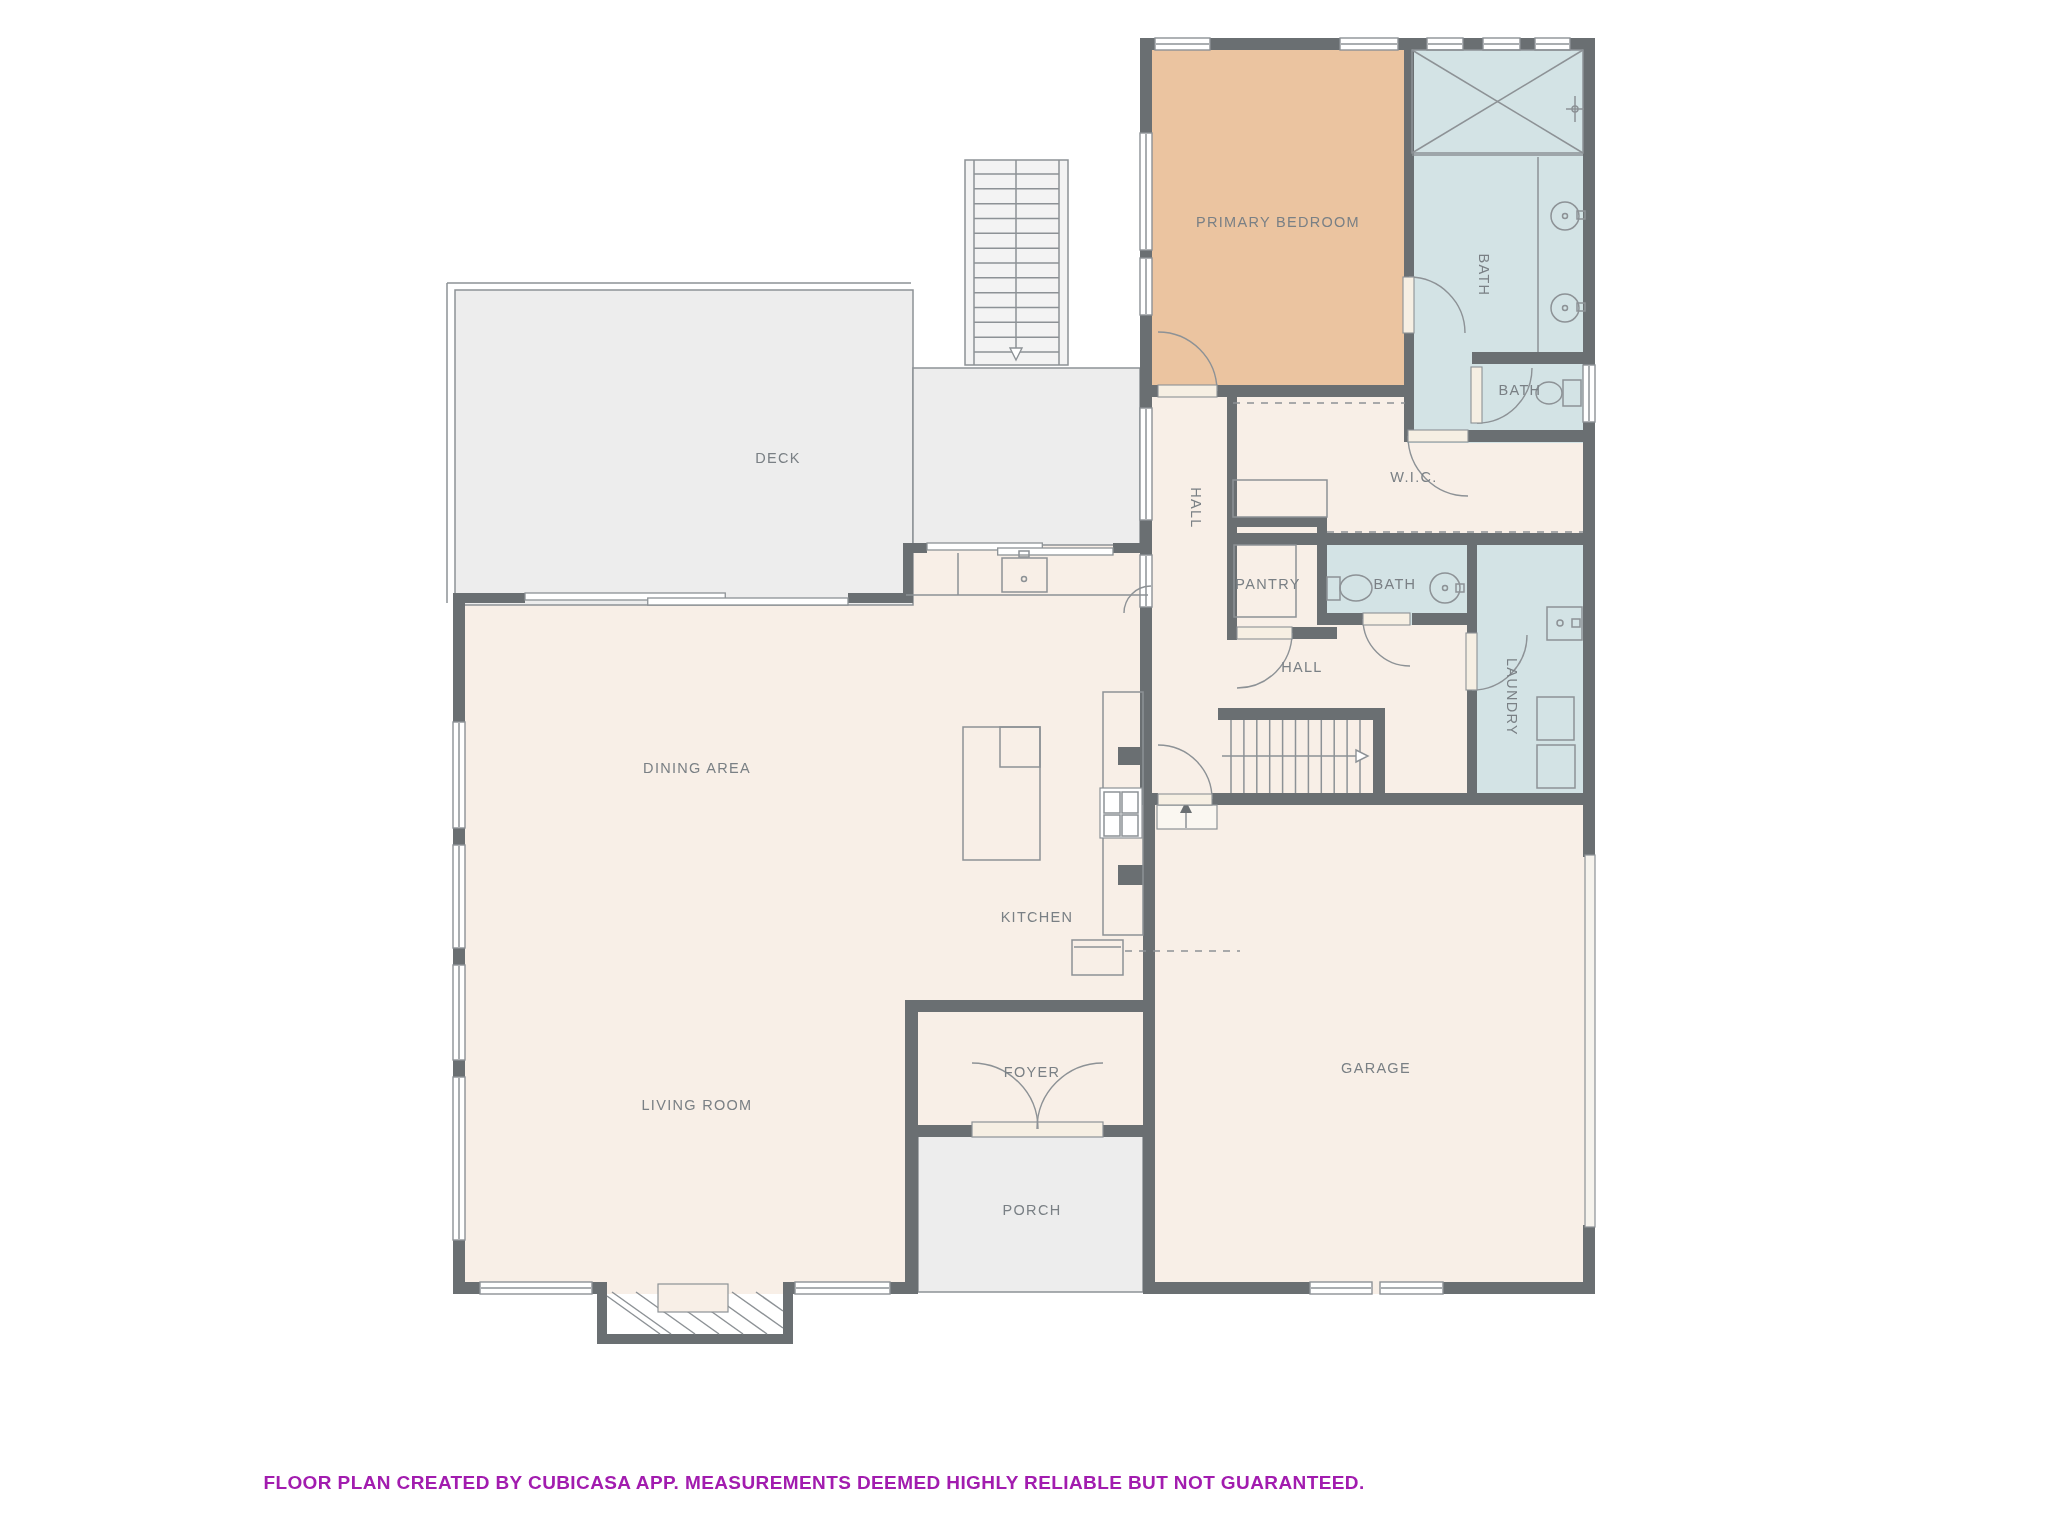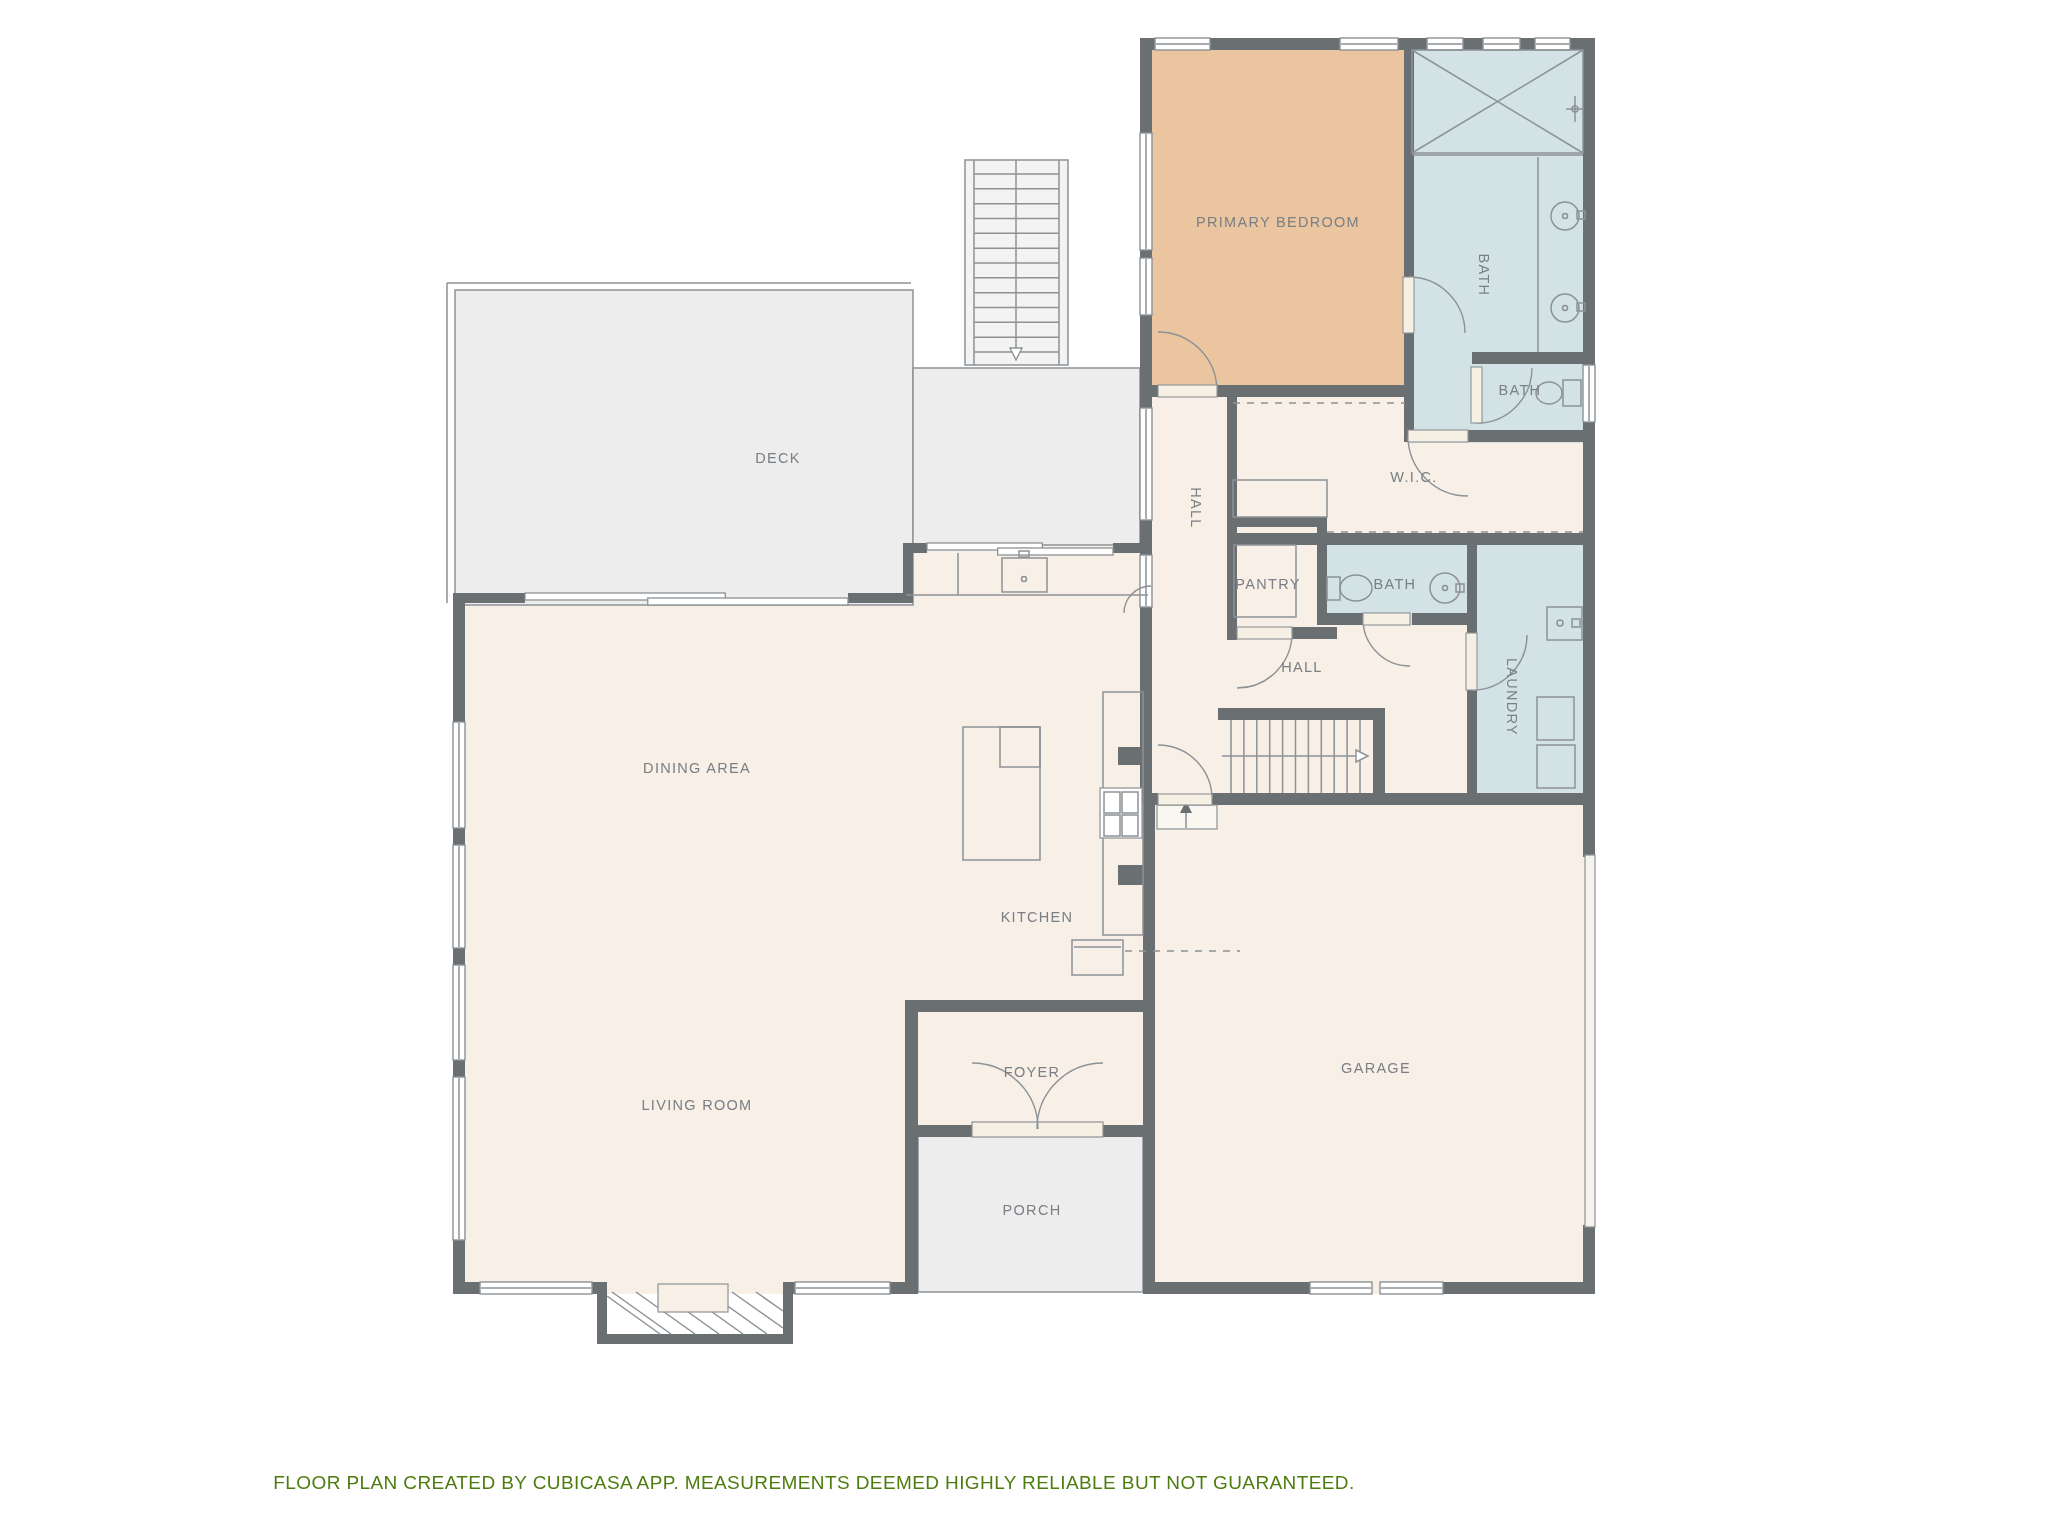--- a/index.html
+++ b/index.html
@@ -1,19 +1,19 @@
 <!DOCTYPE html>
 <html><head>
 <meta charset="utf-8">
 <style>
   html,body{margin:0;padding:0;background:#ffffff;}
   body{width:2048px;height:1536px;position:relative;font-family:"Liberation Sans",sans-serif;}
   #plan{position:absolute;left:0;top:0;}
   .footer{position:absolute;left:0;top:1472px;width:1628px;text-align:center;
-          font-size:19px;color:#4d7c0f;letter-spacing:0.4px;font-weight:400;}
+          font-size:19px;color:#a21caf;letter-spacing:0.4px;font-weight:700;}
 </style>
 </head>
 <body>
 
 <svg id="plan" width="2048" height="1536" viewBox="0 0 2048 1536">
     <rect x="0" y="0" width="2048" height="1536" fill="#ffffff"></rect>
     <rect x="453" y="593" width="465" height="701" fill="#f8efe7" stroke="none" stroke-width="0"></rect>
     <rect x="903" y="543" width="252" height="469" fill="#f8efe7" stroke="none" stroke-width="0"></rect>
     <rect x="905" y="1000" width="250" height="136" fill="#f8efe7" stroke="none" stroke-width="0"></rect>
     <rect x="1143" y="793" width="452" height="501" fill="#f8efe7" stroke="none" stroke-width="0"></rect>

